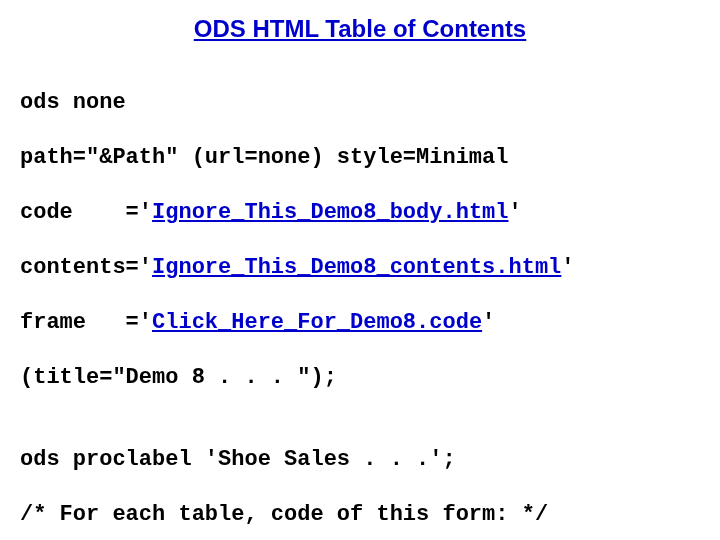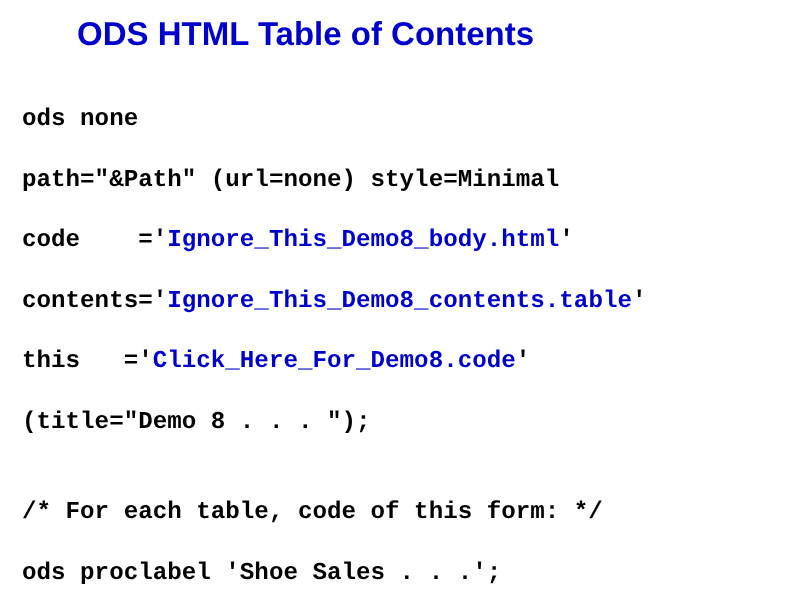--- a/index.html
+++ b/index.html
@@ -9,55 +9,57 @@
     }
     body {
       background: #ffffff;
       width: 720px;
       height: 540px;
       padding: 15px 20px;
       font-family: "Courier New", monospace;
     }
     .title {
       font-family: Arial, Helvetica, sans-serif;
-      font-size: 30px;
+      font-size: 24px;
       color: #0000cc;
-      text-align: left;
+      text-align: center;
       margin-bottom: 18px;
       margin-left: 50px;
       margin-right: 50px;
+      text-decoration: underline;
     }
     .code-block {
       font-family: "Courier New", monospace;
       font-size: 22px;
       font-weight: bold;
       line-height: 1.25;
       color: #000000;
       white-space: pre;
     }
     .code-line {
       white-space: pre;
     }
     .blue-text {
       color: #0000cc;
+      text-decoration: underline;
     }
   </style>
 </head>
 <body>
 
 <h1 class="title">ODS HTML Table of Contents</h1>
 
 <div class="code-block">
 <div class="code-line">ods none</div>
 <div class="code-line">path="&amp;Path" (url=none) style=Minimal</div>
 <div class="code-line"><span>code    ='</span><span class="blue-text">Ignore_This_Demo8_body.html</span><span>'</span></div>
-<div class="code-line"><span>contents='</span><span class="blue-text">Ignore_This_Demo8_contents.table</span><span>'</span></div>
-<div class="code-line"><span>this   ='</span><span class="blue-text">Click_Here_For_Demo8.code</span><span>'</span></div>
+<div class="code-line"><span>contents='</span><span class="blue-text">Ignore_This_Demo8_contents.html</span><span>'</span></div>
+<div class="code-line"><span>frame   ='</span><span class="blue-text">Click_Here_For_Demo8.code</span><span>'</span></div>
 <div class="code-line">(title="Demo 8 . . . ");</div>
 <div class="code-line"></div>
+<div class="code-line">ods proclabel 'Shoe Sales . . .';</div>
 <div class="code-line">/* For each table, code of this form: */</div>
-<div class="code-line">ods proclabel 'Shoe Sales . . .';</div>
 
 
 
 <div class="code-line"></div>
 
 </div>
 
 </body></html>

